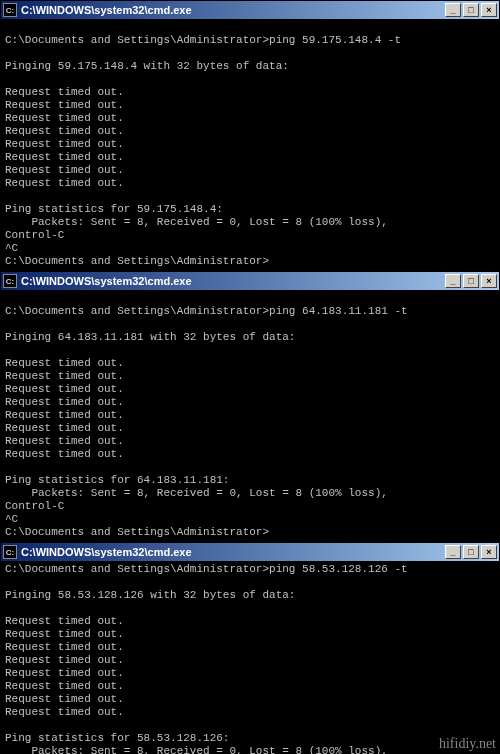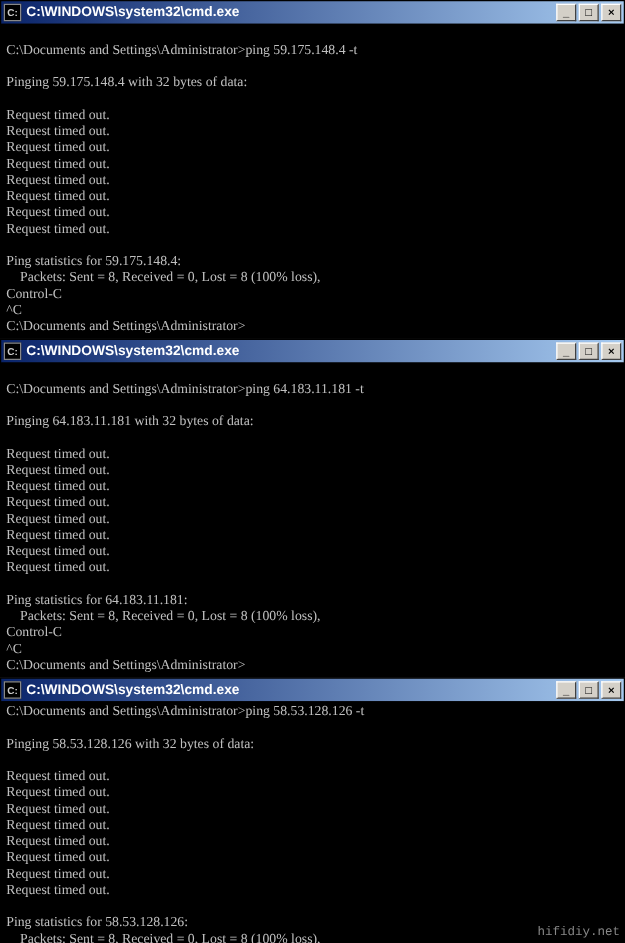--- a/index.html
+++ b/index.html
@@ -65,28 +65,28 @@
   .terminal {
     background: #000;
     color: #c0c0c0;
     padding: 2px 4px;
     font-family: "Lucida Console", "Courier New", monospace;
     font-size: 11px;
     line-height: 13px;
     white-space: pre;
     overflow: hidden;
   }
-  .terminal .line { display: block; min-height: 13px; font-family: Liberation Serif, serif; }
+  .terminal .line { display: block; min-height: 13px; }
   .watermark {
     position: fixed;
     right: 4px;
     bottom: 2px;
     color: #888;
-    font-family: Liberation Mono, monospace;
-    font-size: 10px;
+    font-family: Liberation Serif, serif;
+    font-size: 14px;
   }
 </style>
 </head>
 <body>
 
 <div id="root">
     <div class="window">
       <div class="titlebar">
         <span class="icon">C:</span>
         <span class="title">C:\WINDOWS\system32\cmd.exe</span>

